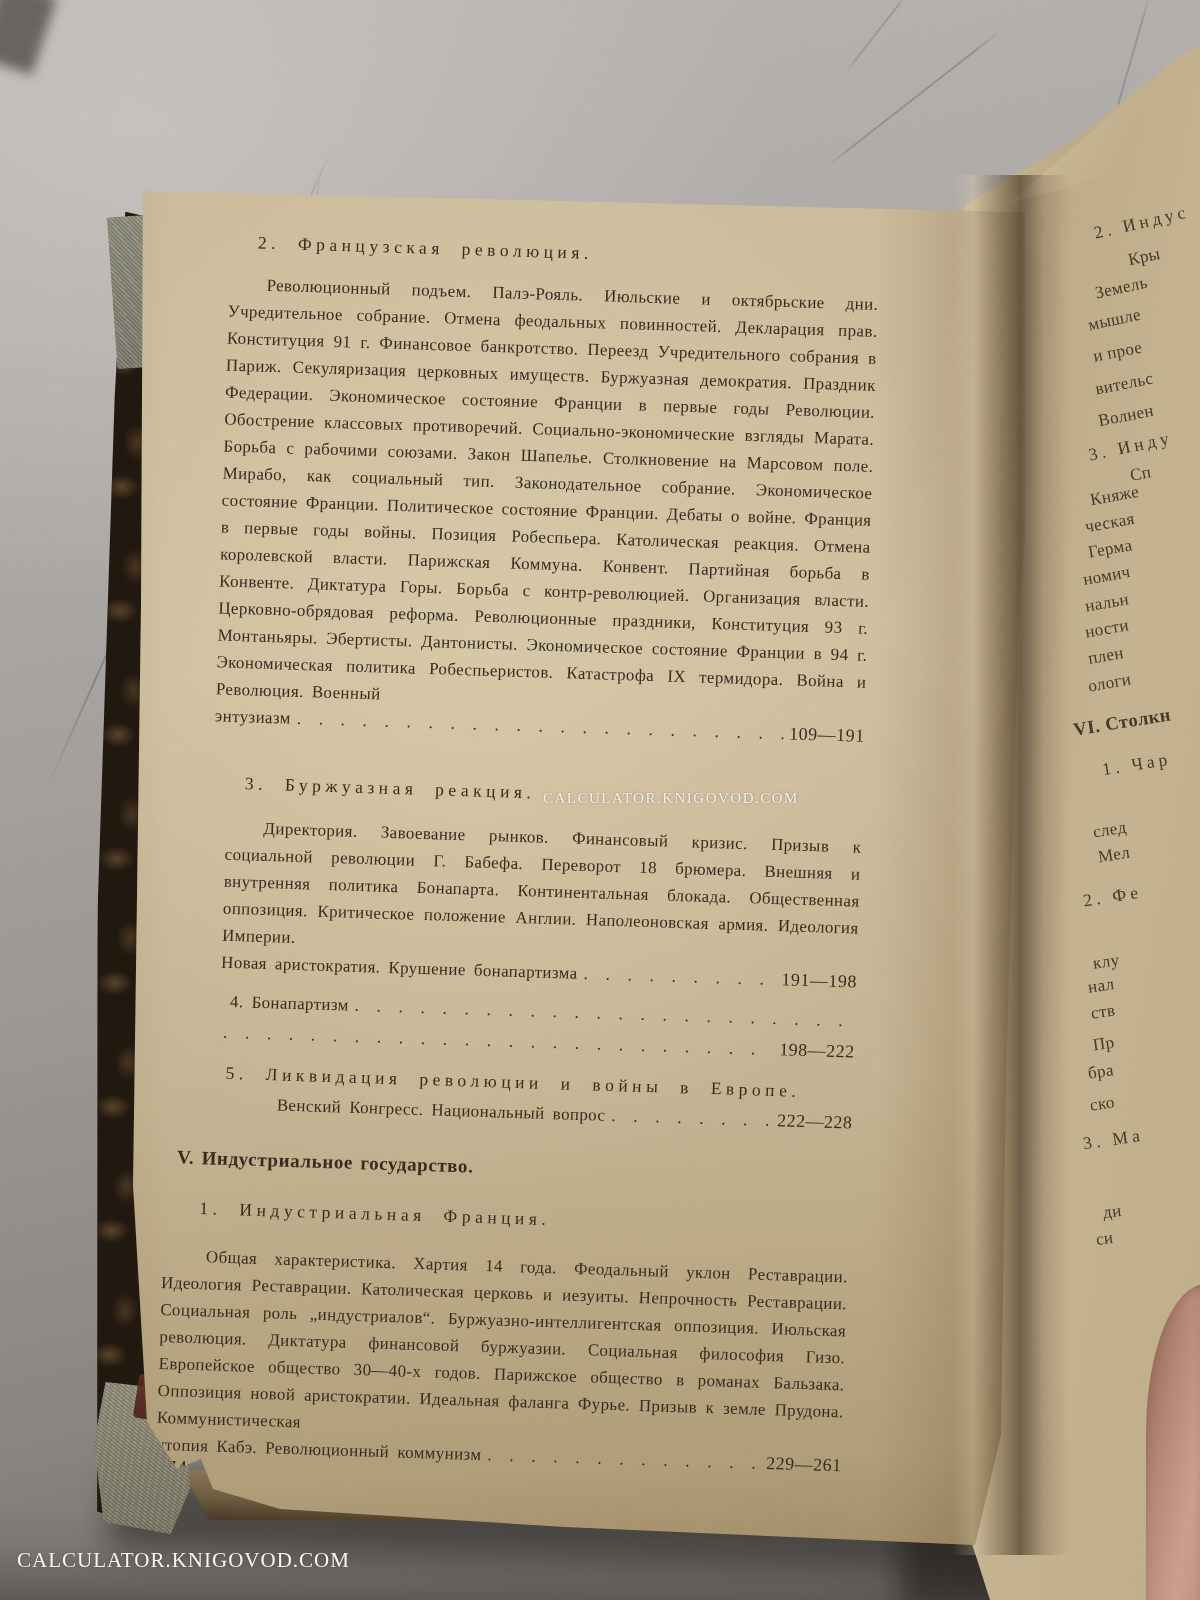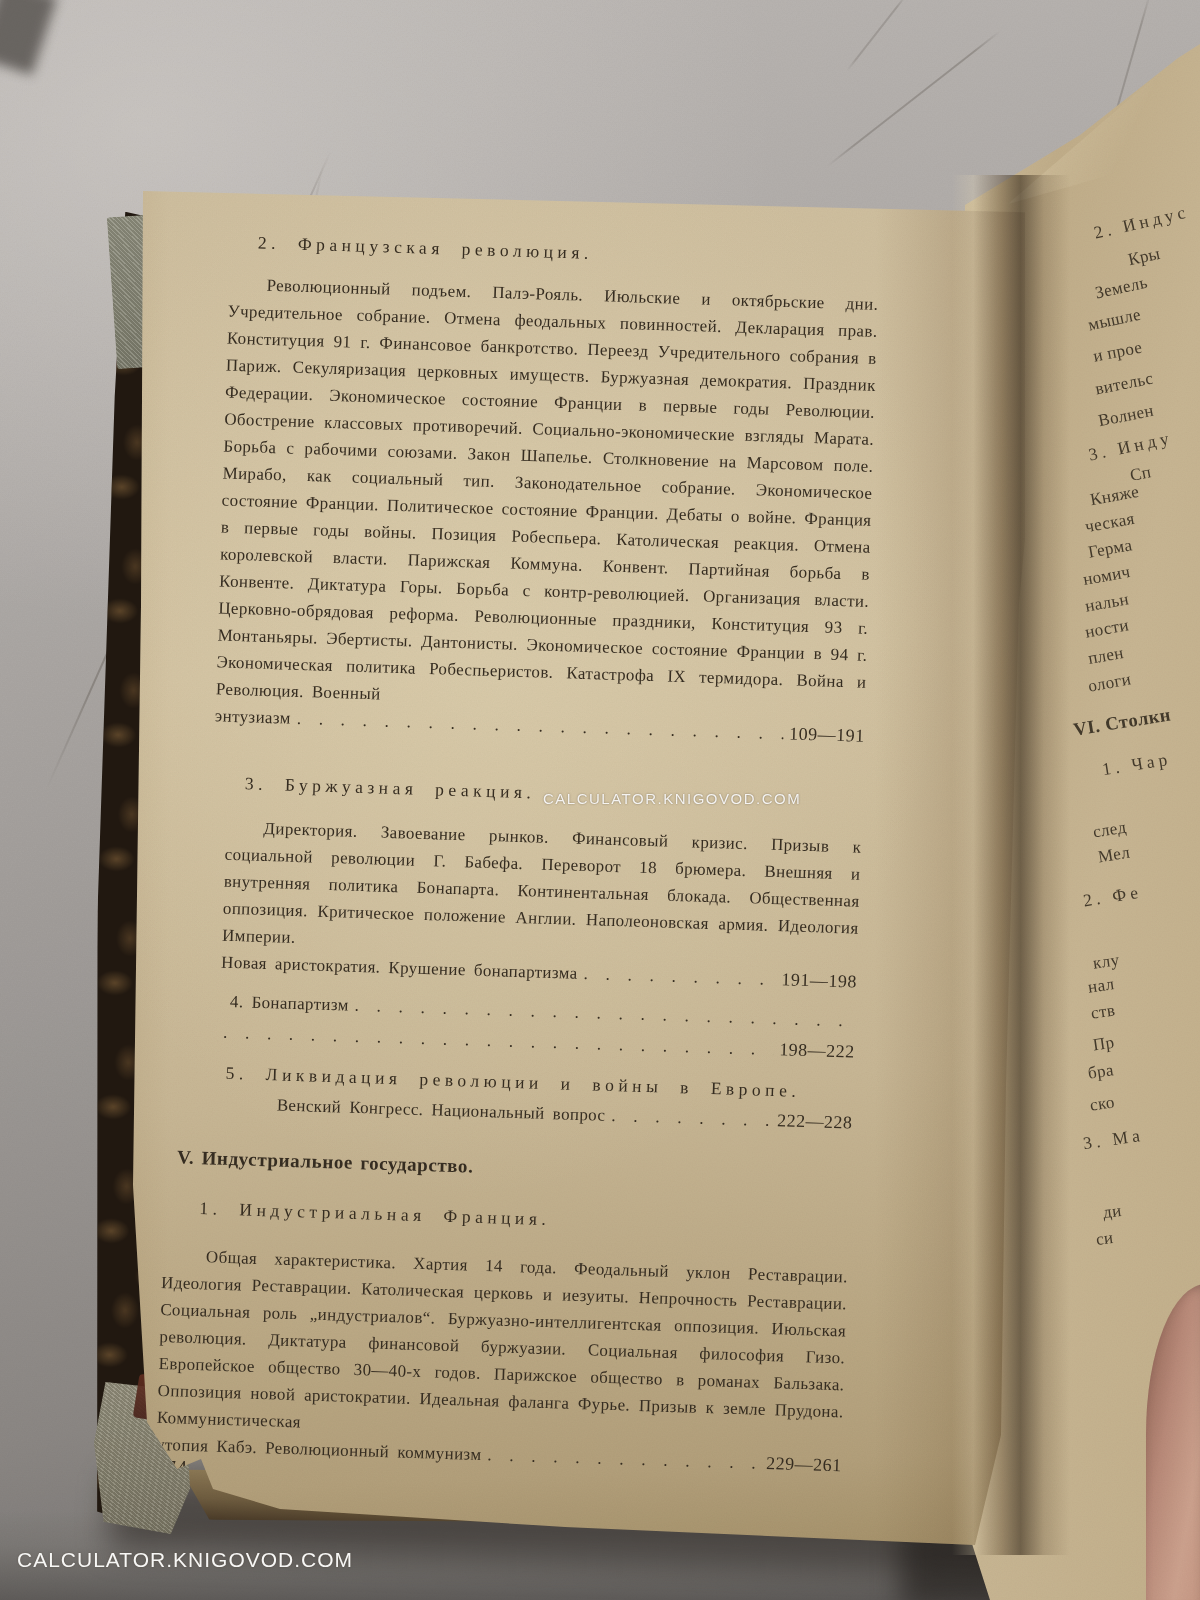--- a/index.html
+++ b/index.html
@@ -131,21 +131,21 @@
   
   .finger{
     left:1146px;top:1284px;width:70px;height:330px;
     background:linear-gradient(100deg,#8d6052 0%,#b98a79 35%,#cda28e 65%,#c1917e 100%);
     border-top-left-radius:60px 150px;
     box-shadow:-8px 0 14px rgba(30,20,14,.45) inset;
   }
   
   .wm{
     color:rgba(255,255,255,.92);
-    font-family:Liberation Sans, sans-serif;
+    font-family:Liberation Serif, serif;
     text-shadow:0 0 2px rgba(80,70,55,.6);
     white-space:nowrap;pointer-events:none;
   }
   .wm-center{left:543px;top:790px;font-size:15px;letter-spacing:1.5px;}
   .wm-bottom{left:17px;top:1548px;font-size:21px;letter-spacing:1px;color:#fbfbfa;}
   .noise{position:absolute;inset:0;opacity:.12;mix-blend-mode:multiply;pointer-events:none;}
   .z1{z-index:1}.z2{z-index:2}.z3{z-index:3}.z4{z-index:4}.z5{z-index:5}.z6{z-index:6}.z7{z-index:7}.z9{z-index:9}.z10{z-index:10}
 </style>
 </head>
 <body>

